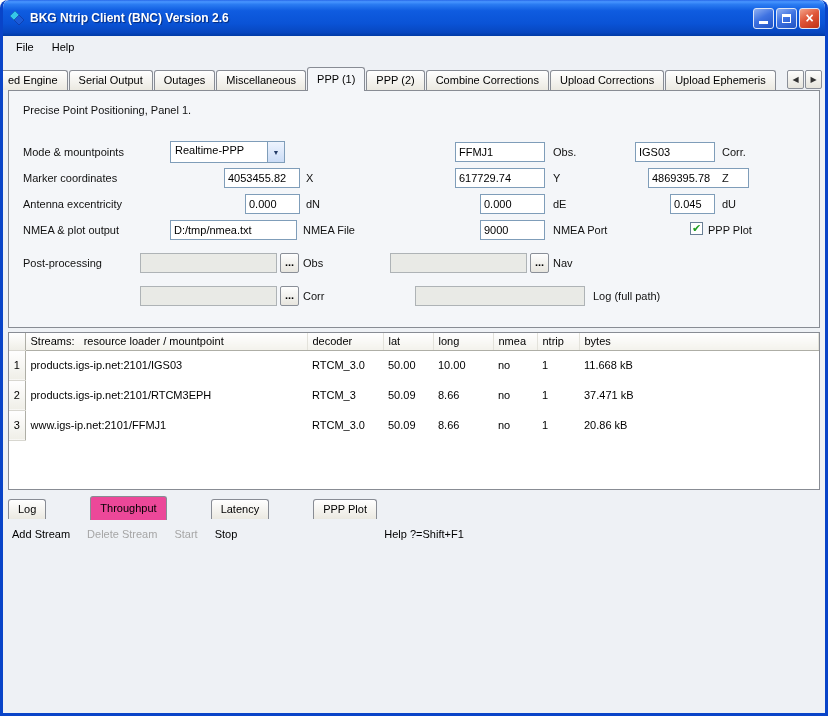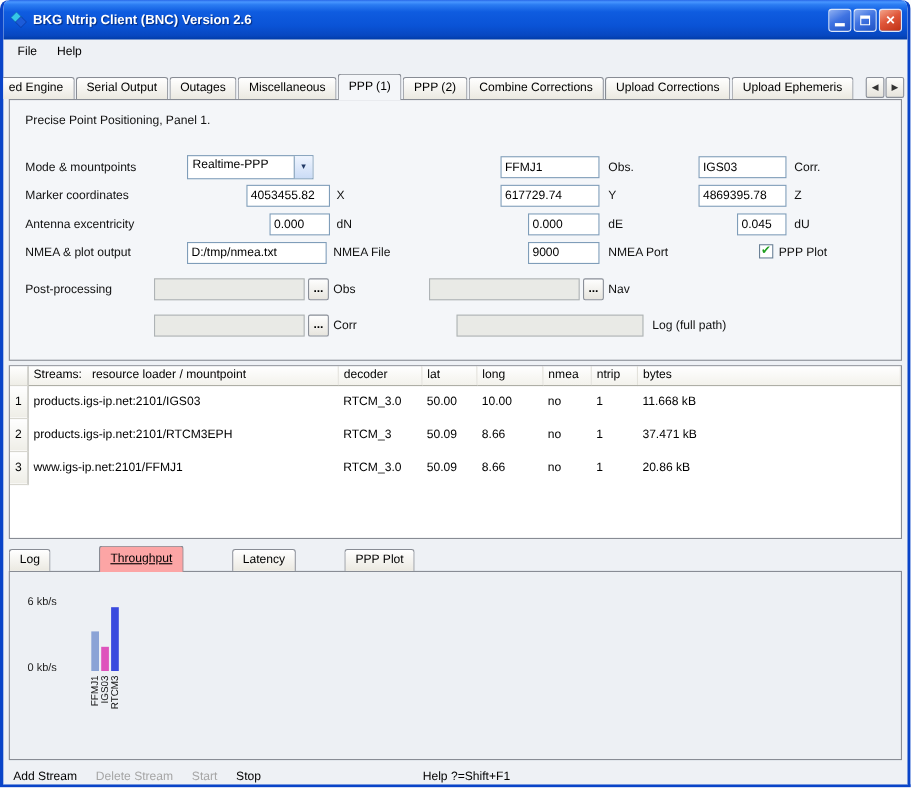--- a/index.html
+++ b/index.html
@@ -61,21 +61,21 @@
   table { border-collapse:collapse; width:100%; table-layout:fixed; font-size:11px; }
   th { font-weight:normal; text-align:left; padding:2px 5px; height:17px;
     background:linear-gradient(#ffffff,#f3f2ec); border-bottom:1px solid #aeaea6; border-right:1px solid #e3e2db;
     white-space:pre; overflow:hidden; }
   td { padding:0 5px; height:30px; vertical-align:middle; white-space:nowrap; overflow:hidden; }
   th.gutter, td.gutter { background:linear-gradient(#ffffff,#efeee7); border-right:1px solid #aeaea6;
     border-bottom:1px solid #d8d7d0; text-align:center; padding:0; }
 
   
   .tabstrip.small { margin-top:5px; padding-left:5px;gap:43px; }
-  .tab.active2 { height:24px; line-height:22px; background:#fca5a5; margin-bottom:-1px; z-index:3;text-decoration:underline; }
+  .tab.active2 { height:24px; line-height:22px; background:#ec4899; margin-bottom:-1px; z-index:3; }
   .chart-panel { position:relative; margin:0 5px; height:172px; background:#edf0f4; border:1px solid #888c94; }
   .ytick { position:absolute; font-size:10px; color:#222; }
   #chart-bars { position:absolute; left:70px; top:30px; width:260px; height:60px; }
   .bar { position:absolute; bottom:0; width:7px; }
   #chart-labels { position:absolute; left:70px; top:94px; width:260px; height:64px; }
   .xlabel { position:absolute; top:0; writing-mode:vertical-rl; transform:rotate(180deg);
     font-size:9px; color:#111; }
 
   
   .actions { display:flex; align-items:center; height:30px; padding:0 9px; }
@@ -147,21 +147,21 @@
     <input class="fld" style="left: 446px; top: 51px; width: 90px;" readonly="" value="FFMJ1">
     <span class="lbl" style="left:544px; top:55px;">Obs.</span>
     <input class="fld" style="left: 626px; top: 51px; width: 80px;" readonly="" value="IGS03">
     <span class="lbl" style="left:713px; top:55px;">Corr.</span>
 
     <span class="lbl" style="left:14px; top:81px;">Marker coordinates</span>
     <input class="fld" style="left: 215px; top: 77px; width: 76px;" readonly="" value="4053455.82">
     <span class="lbl" style="left:297px; top:81px;">X</span>
     <input class="fld" style="left: 446px; top: 77px; width: 90px;" readonly="" value="617729.74">
     <span class="lbl" style="left:544px; top:81px;">Y</span>
-    <input class="fld" style="left: 626px; top: 77px; width: 80px;" readonly="" value="4869395.78">
+    <input class="fld" style="left: 639px; top: 77px; width: 101px;" readonly="" value="4869395.78">
     <span class="lbl" style="left:713px; top:81px;">Z</span>
 
     <span class="lbl" style="left:14px; top:107px;">Antenna excentricity</span>
     <input class="fld" style="left: 236px; top: 103px; width: 55px;" readonly="" value="0.000">
     <span class="lbl" style="left:297px; top:107px;">dN</span>
     <input class="fld" style="left: 471px; top: 103px; width: 65px;" readonly="" value="0.000">
     <span class="lbl" style="left:544px; top:107px;">dE</span>
     <input class="fld" style="left: 661px; top: 103px; width: 45px;" readonly="" value="0.045">
     <span class="lbl" style="left:713px; top:107px;">dU</span>
 
@@ -247,34 +247,20 @@
     </table>
   </div>
 
   <div class="tabstrip small">
     <div class="tab">Log</div>
     <div class="tab active2">Throughput</div>
     <div class="tab">Latency</div>
     <div class="tab">PPP Plot</div>
   </div>
 
-  <div class="chart-panel">
-    <span class="ytick" style="left:16px; top:22px;">6 kb/s</span>
-    <span class="ytick" style="left:16px; top:82px;">0 kb/s</span>
-    <div id="chart-bars">
-        <div class="bar" style="left: 4px; height: 36px; background: rgb(139, 163, 214);"></div>
-        <div class="bar" style="left: 13px; height: 22px; background: rgb(222, 84, 188);"></div>
-        <div class="bar" style="left: 22px; height: 58px; background: rgb(58, 74, 222);"></div>
-      </div>
-    <div id="chart-labels">
-        <div class="xlabel" style="left: 2px;">FFMJ1</div>
-        <div class="xlabel" style="left: 11px;">IGS03</div>
-        <div class="xlabel" style="left: 20px;">RTCM3</div>
-      </div>
-  </div>
 
   <div class="actions">
     <span class="action">Add Stream</span>
     <span class="action off">Delete Stream</span>
     <span class="action off">Start</span>
     <span class="action">Stop</span>
     <span class="action help-label">Help ?=Shift+F1</span>
   </div>
 
 </div>

